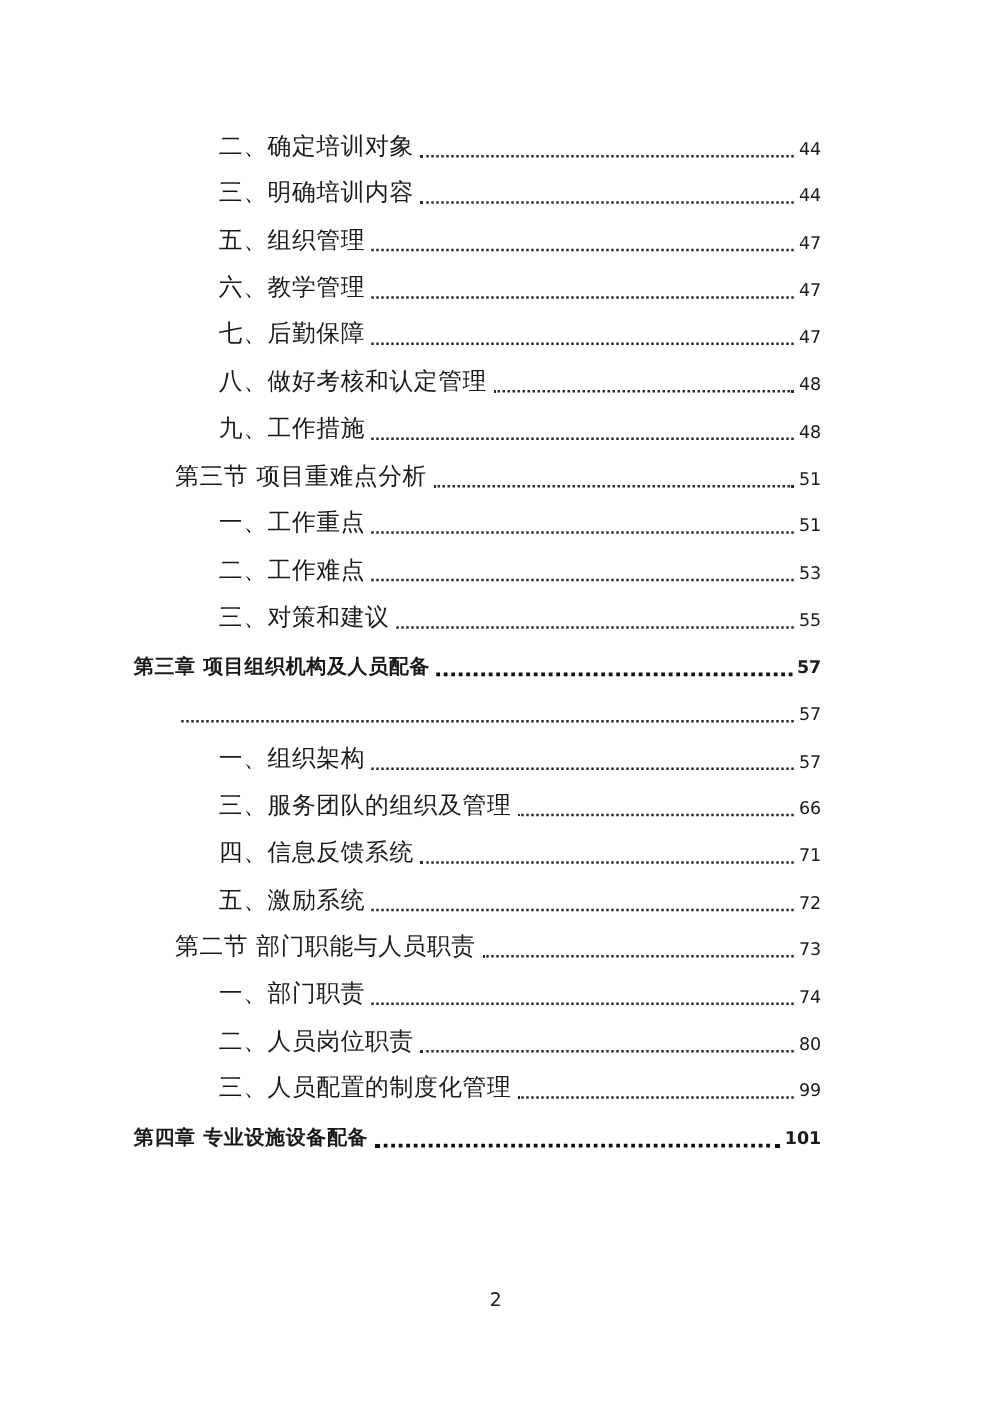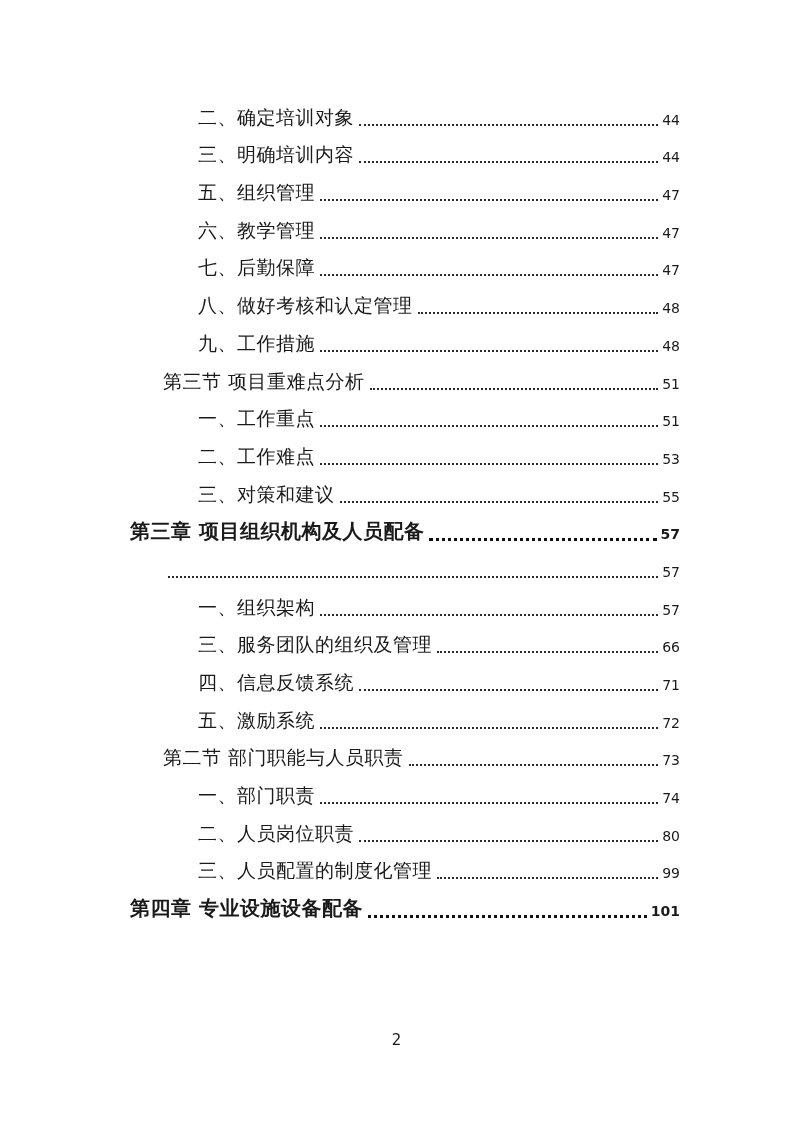--- a/index.html
+++ b/index.html
@@ -11,21 +11,21 @@
   .page {
     position: relative;
     width: 793px;
     height: 1122px;
     background: #ffffff;
     overflow: hidden;
     margin: 0 auto;
   }
   .toc {
     position: absolute;
-    left: 130px;
+    left: 107px;
     top: 96px;
     width: 550px;
   }
   .toc-entry {
     display: flex;
     align-items: flex-end;
     height: 37.7px;
     padding-bottom: 7px;
     cursor: pointer;
   }
@@ -45,21 +45,21 @@
     white-space: nowrap;
     line-height: 1;
     font-size: 14px;
     font-family: "DejaVu Sans", "Liberation Sans", sans-serif;
   }
   
   .toc-entry.lvl1 { padding-left: 0; }
   .toc-entry.lvl1 .toc-label {
     font-family: "DejaVu Sans", "Liberation Sans", sans-serif;
     font-weight: bold;
-    font-size: 20px;
+    font-size: 16px;
   }
   .toc-entry.lvl1 .toc-page { font-weight: bold; }
   .toc-entry.lvl1 .toc-leader {
     border-bottom: 3px dotted #111111;
     margin-bottom: 0;
   }
   
   .toc-entry.lvl2 { padding-left: 33px; }
   
   .toc-entry.lvl3 { padding-left: 68px; }

